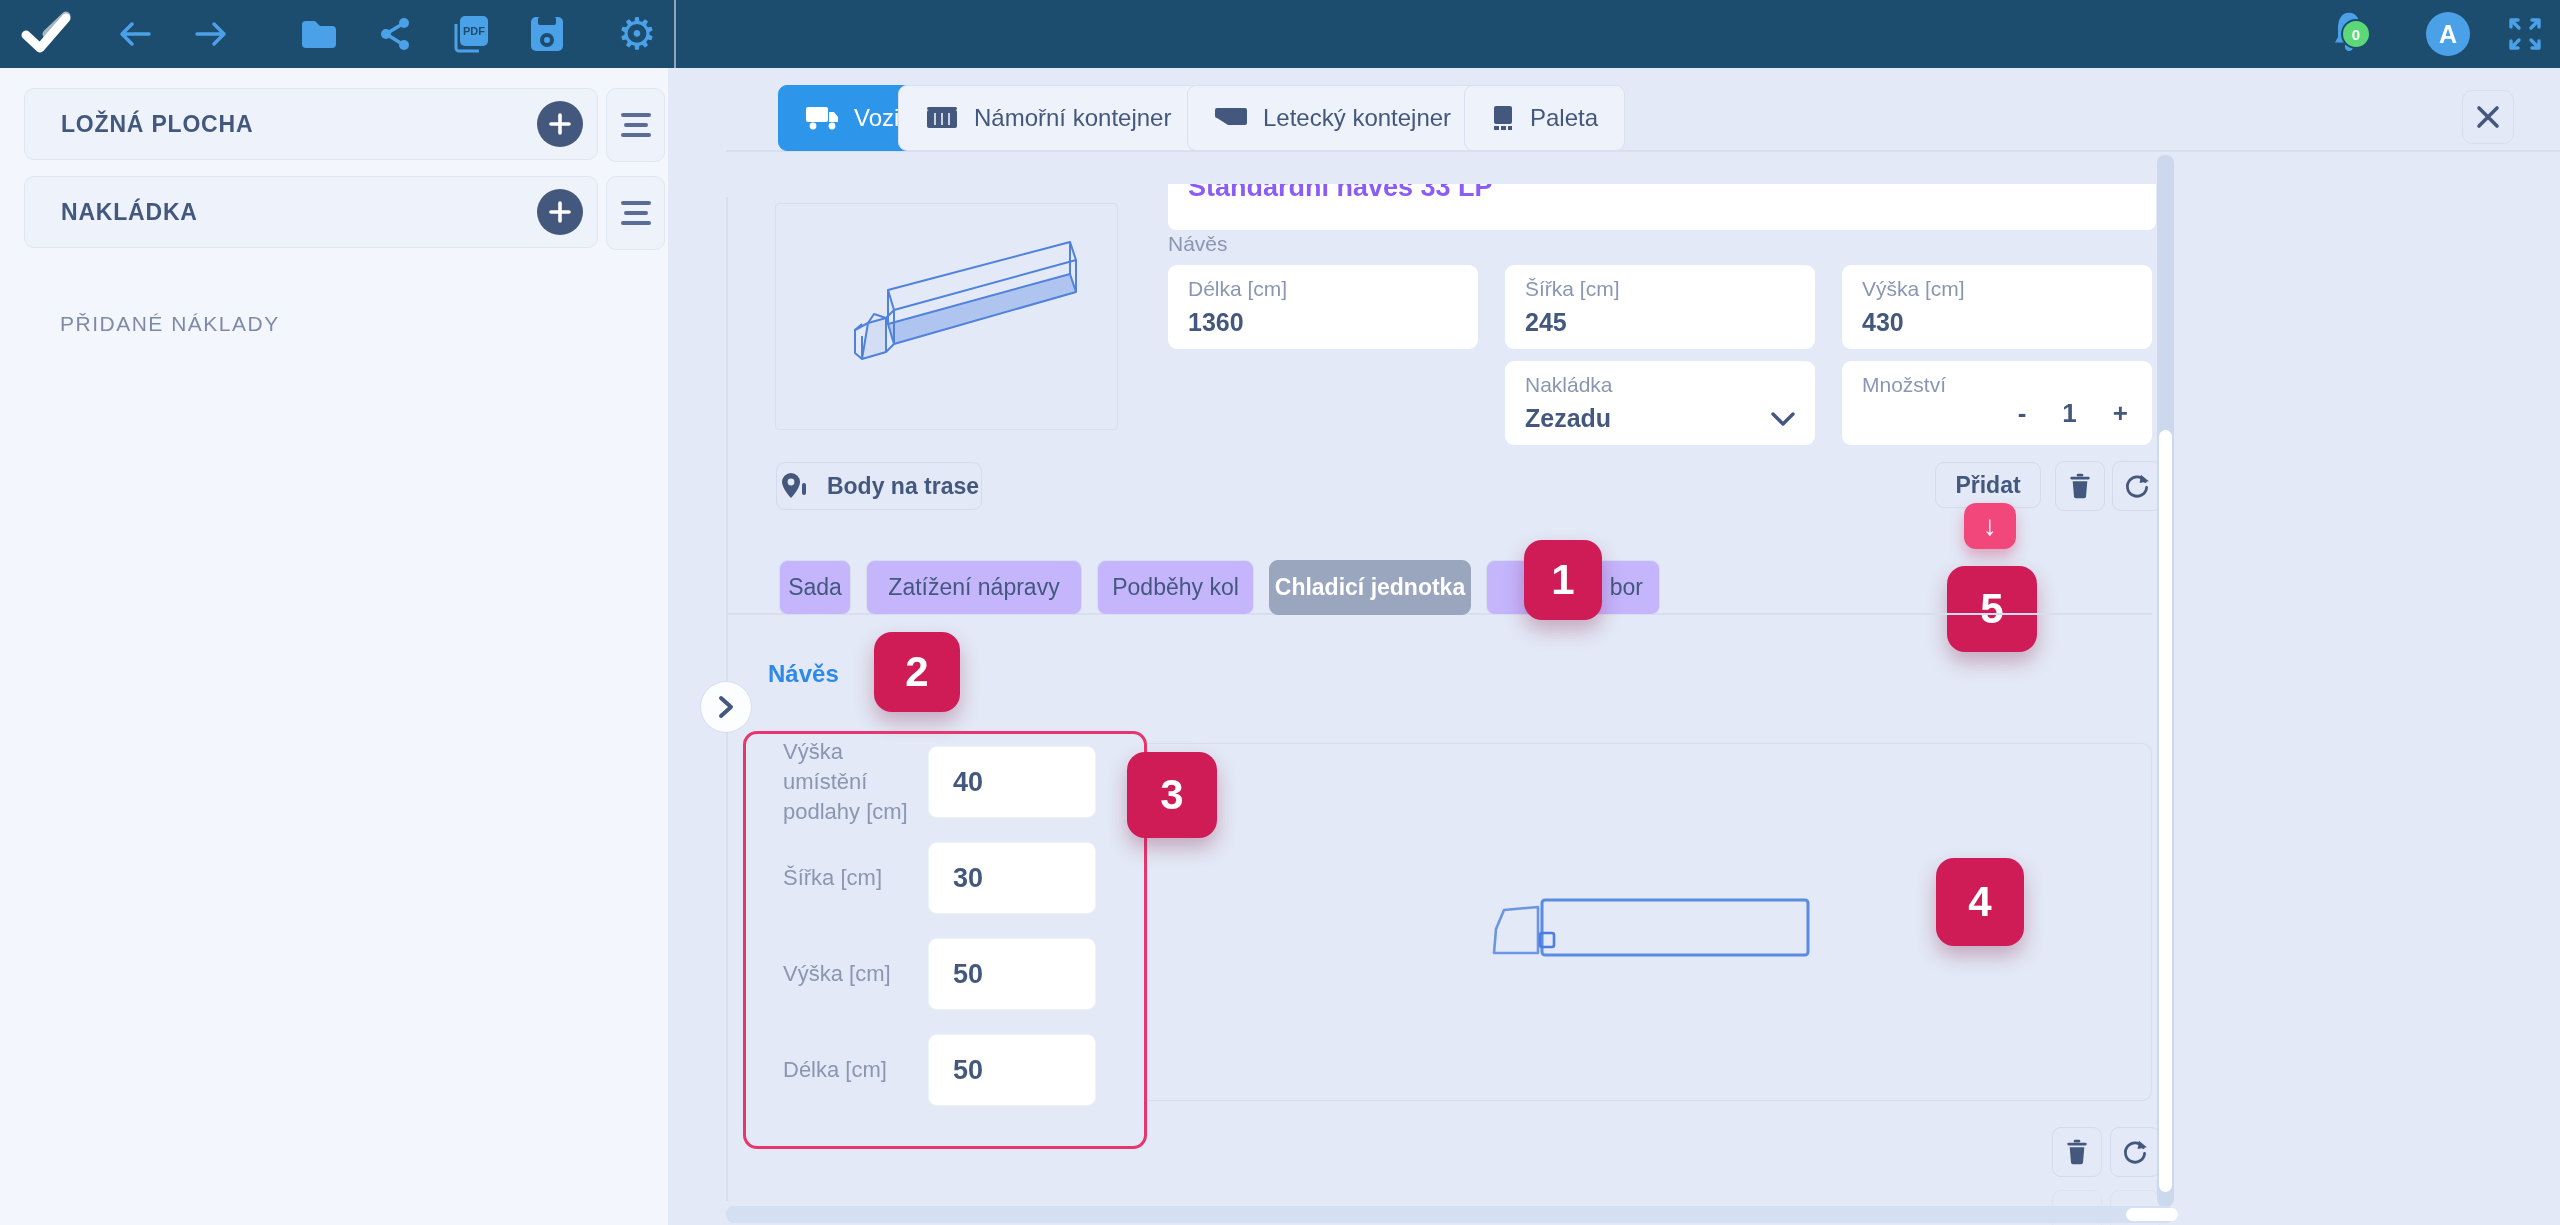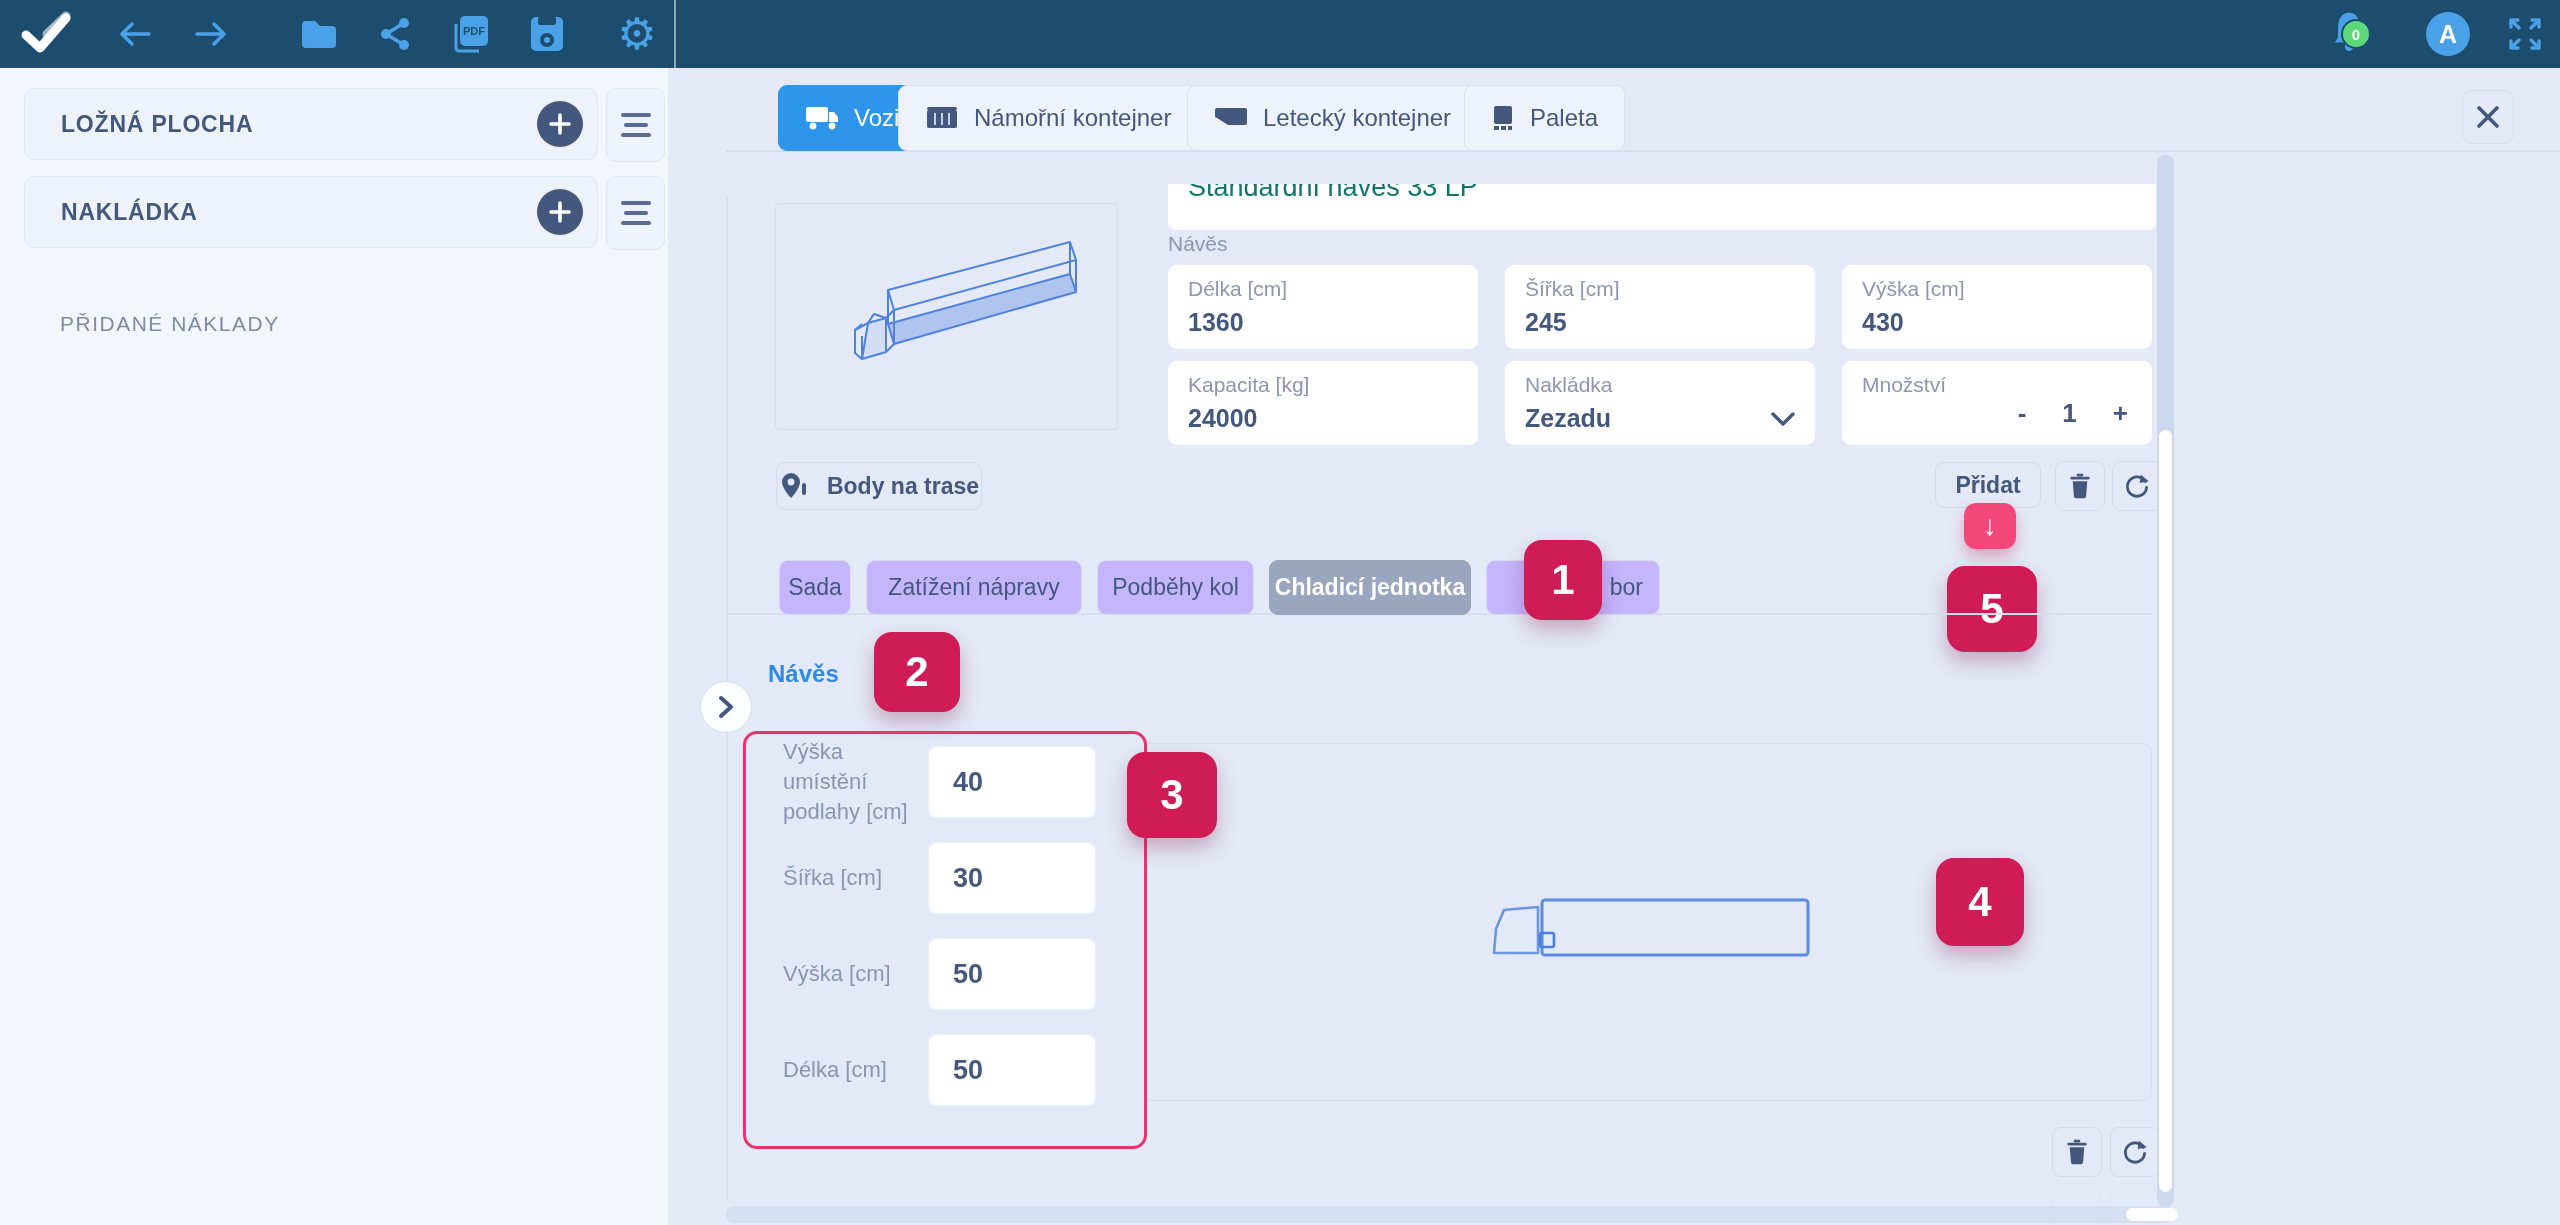--- a/index.html
+++ b/index.html
@@ -29,21 +29,21 @@
   .vline{background:#d7deee;width:2px;}
 
   
   .vtab{position:absolute;top:85px;height:66px;border-radius:9px;display:flex;align-items:center;gap:15px;padding:0 26px;box-sizing:border-box;font-size:24px;color:#44587e;background:#eef2fa;border:1px solid #d9e0ee;cursor:pointer;white-space:nowrap;}
   .vtab.active{background:#2e96ea;border-color:#2e96ea;color:#fff;margin-left:40px;}
   .close-btn{left:2462px;top:90px;width:52px;height:54px;border:1px solid #d7deee;border-radius:10px;display:flex;align-items:center;justify-content:center;cursor:pointer;}
 
   
   .imgbox{left:775px;top:203px;width:343px;height:227px;border:1px solid #d7deee;border-radius:4px;}
   .vehname{left:1168px;top:184px;width:988px;height:46px;background:#fff;border-radius:0 0 8px 8px;overflow:hidden;padding-left:20px;box-sizing:border-box;cursor:pointer;}
-  .vehname span{display:block;margin-top:-12px;font-weight:normal;font-size:27px;color:#0f766e;}
+  .vehname span{display:block;margin-top:-12px;font-weight:bold;font-size:27px;color:#8b5cf6;}
   .grouplabel{left:1168px;top:232px;font-size:21px;color:#8a96b2;}
   .fcard{position:absolute;width:310px;height:84px;background:#fff;border-radius:9px;padding:12px 20px;box-sizing:border-box;}
   .flabel{font-size:21px;color:#8a96b2;}
   .fvalue{font-size:25px;font-weight:bold;color:#44587e;margin-top:7px;}
   .selrow{display:flex;align-items:center;}
   .stepper{position:absolute;right:24px;bottom:16px;display:flex;align-items:center;gap:36px;font-size:26px;font-weight:bold;color:#44587e;}
   .stepper span{cursor:pointer;}
 
   .ghostbtn{position:absolute;border:1.5px solid #d3dbec;border-radius:9px;display:flex;align-items:center;justify-content:center;gap:20px;color:#44587e;font-weight:bold;font-size:23px;cursor:pointer;box-sizing:border-box;}
 
@@ -253,24 +253,20 @@
   </div>
   <div class="fcard" style="left:1505px;top:265px">
     <div class="flabel">Šířka [cm]</div>
     <div class="fvalue">245</div>
   </div>
   <div class="fcard" style="left:1842px;top:265px">
     <div class="flabel">Výška [cm]</div>
     <div class="fvalue">430</div>
   </div>
 
-  <div class="fcard" style="left:1168px;top:361px">
-    <div class="flabel">Kapacita [kg]</div>
-    <div class="fvalue">24000</div>
-  </div>
   <div class="fcard" style="left:1505px;top:361px">
     <div class="flabel">Nakládka</div>
     <div class="selrow">
       <div class="fvalue">Zezadu</div>
       <svg style="margin-left:auto;margin-top:8px" width="24" height="15" viewBox="0 0 24 15">
         <path d="M2 2 L12 12 L22 2" stroke="#44587e" stroke-width="3.4" fill="none" stroke-linecap="round" stroke-linejoin="round"></path>
       </svg>
     </div>
   </div>
   <div class="fcard" style="left:1842px;top:361px">

